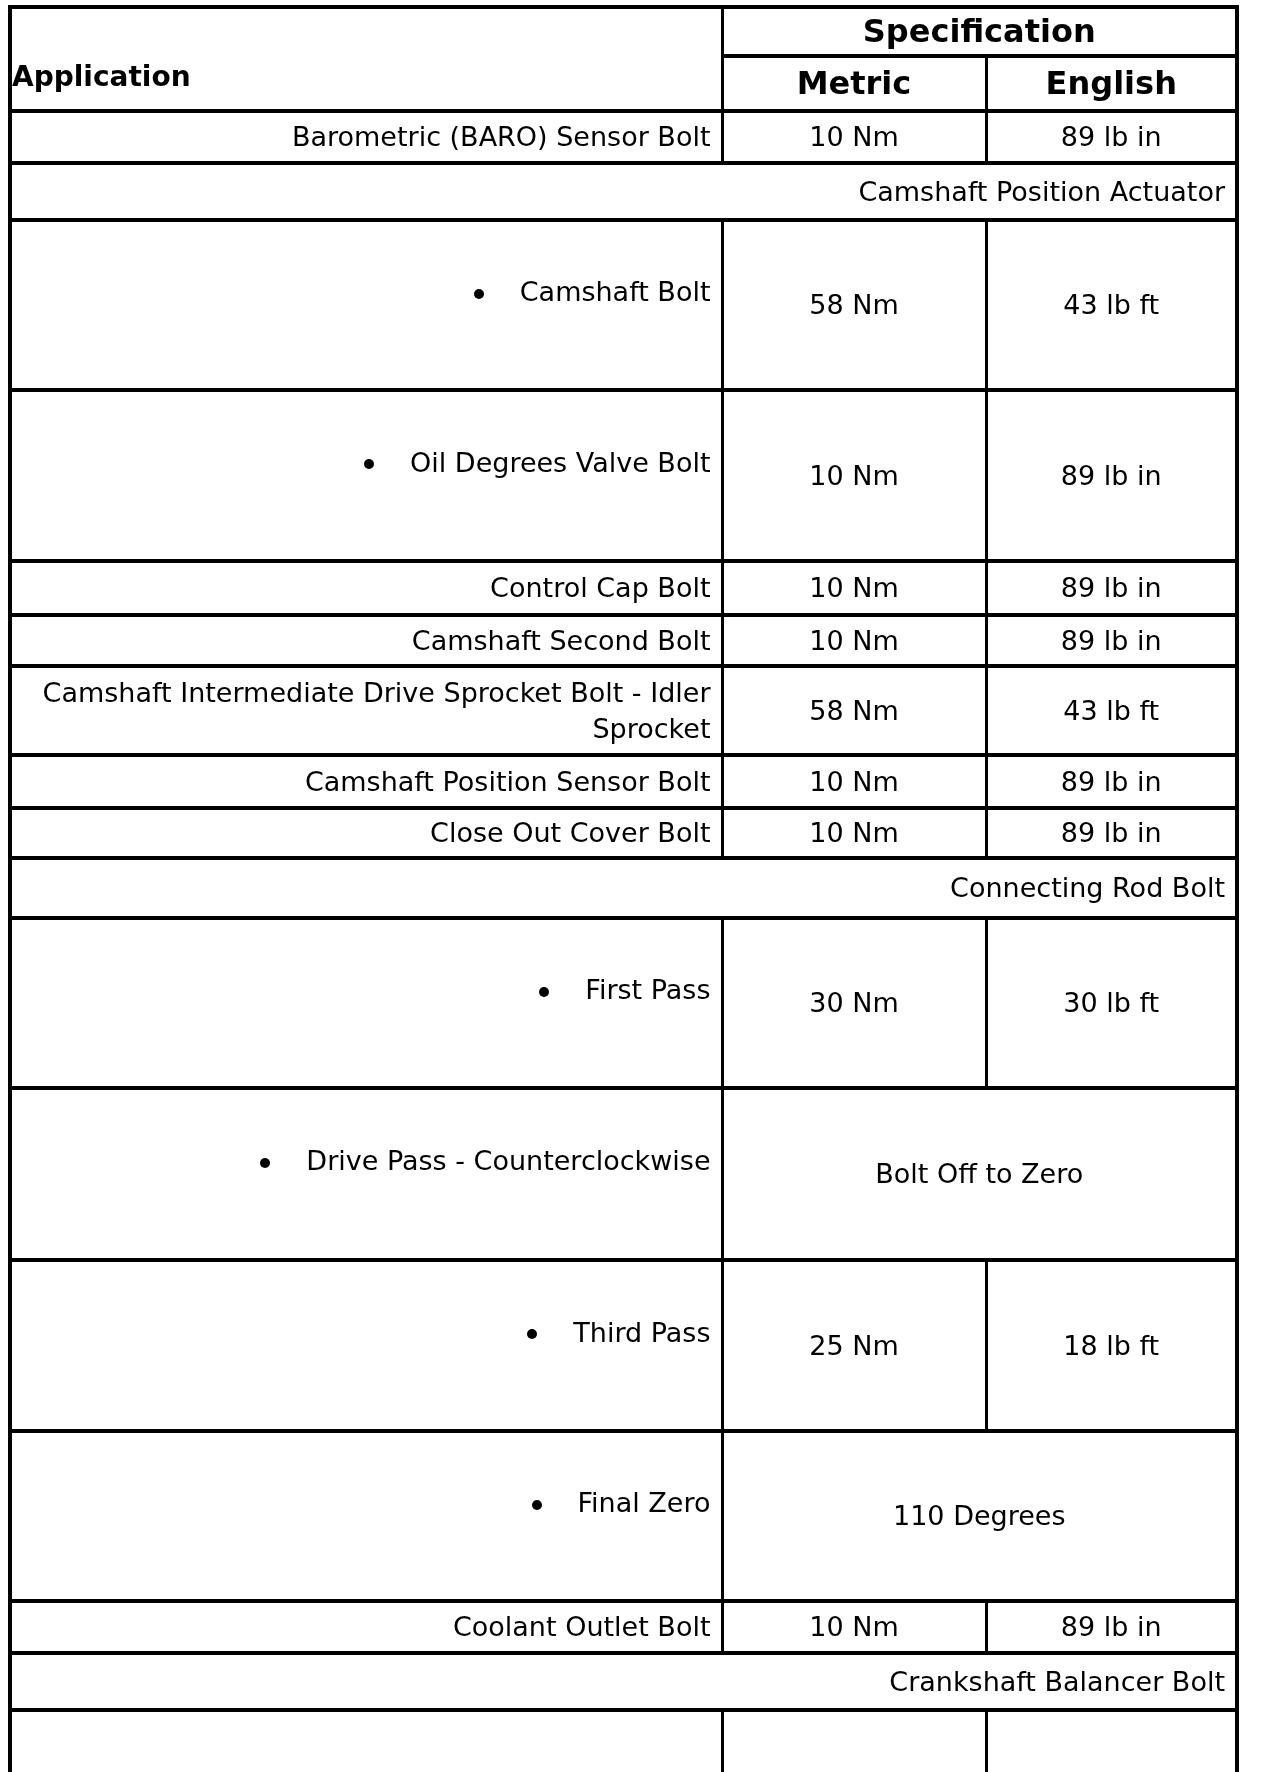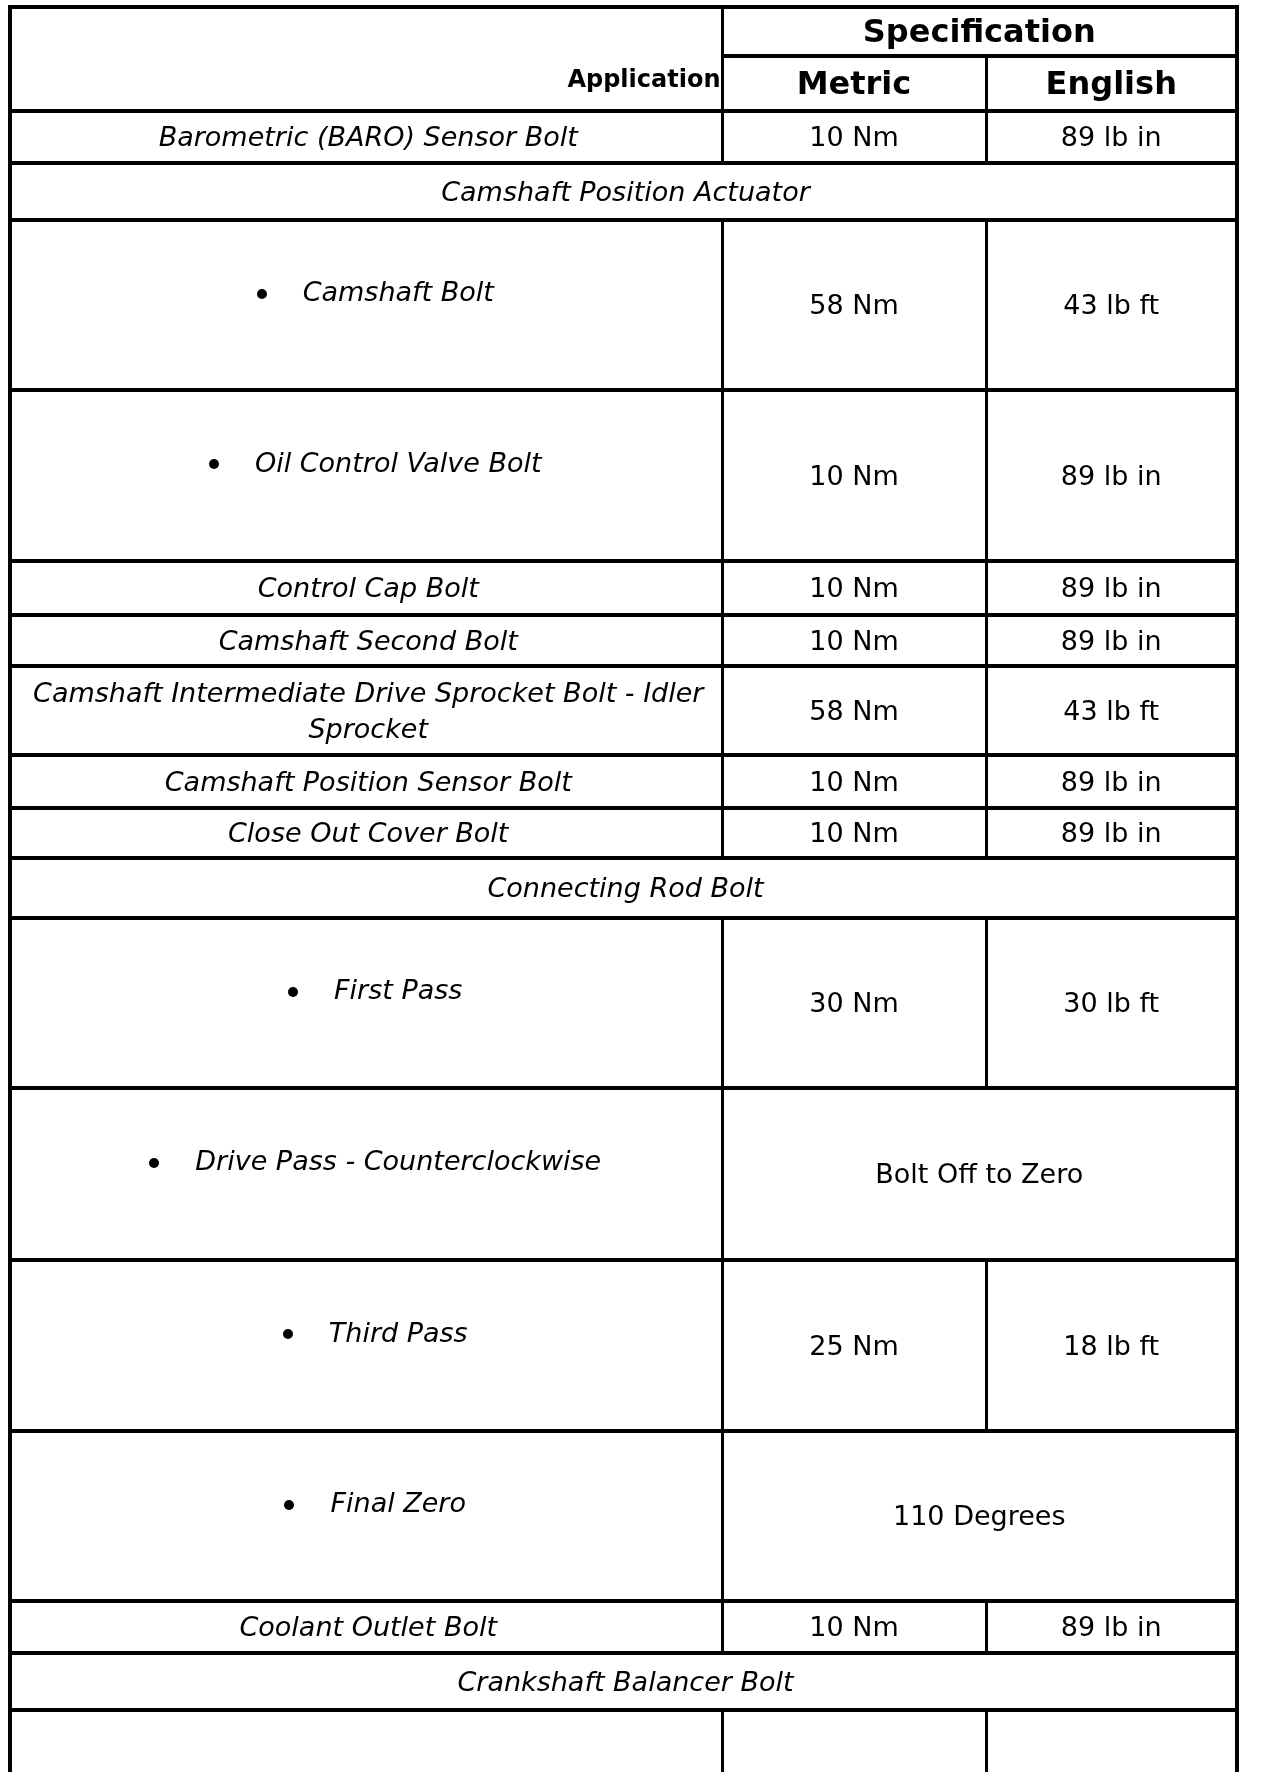--- a/index.html
+++ b/index.html
@@ -36,35 +36,34 @@
     overflow: hidden;
   }
   
   table.spec { border: 4px solid #000000; }
 
   tr.r-h1 { height: 49px; }
   tr.r-h2 { height: 55px; }
 
   td.app-h {
     font-weight: bold;
-    font-size: 24px;
-    text-align: right;
+    font-size: 28px;
+    text-align: left;
     vertical-align: bottom;
     padding-bottom: 14px;
   }
   td.spec-h, td.sub-h {
     font-weight: bold;
     font-size: 32px;
     text-align: center;
   }
   td.app {
-    text-align: center;
+    text-align: right;
     padding-left: 14px;
     padding-right: 10px;
-    font-style: italic;
   }
   td.val { text-align: center; }
 
   td.app.bullet { padding-left: 28px; }
   td.app.bullet .cellwrap {
     display: inline-block;
     transform: translateY(-13px);
   }
   .dot {
     display: inline-block;
@@ -104,21 +103,21 @@
         </tr>
         <tr style="height: 57px;">
           <td class="app" colspan="3">Camshaft Position Actuator</td>
         </tr>
         <tr style="height: 170px;">
           <td class="app bullet"><span class="cellwrap"><span class="dot"></span><span>Camshaft Bolt</span></span></td>
           <td class="val">58 Nm</td>
           <td class="val">43 lb ft</td>
         </tr>
         <tr style="height: 171px;">
-          <td class="app bullet"><span class="cellwrap"><span class="dot"></span><span>Oil Control Valve Bolt</span></span></td>
+          <td class="app bullet"><span class="cellwrap"><span class="dot"></span><span>Oil Degrees Valve Bolt</span></span></td>
           <td class="val">10 Nm</td>
           <td class="val">89 lb in</td>
         </tr>
         <tr style="height: 54px;">
           <td class="app">Control Cap Bolt</td>
           <td class="val">10 Nm</td>
           <td class="val">89 lb in</td>
         </tr>
         <tr style="height: 51px;">
           <td class="app">Camshaft Second Bolt</td>

